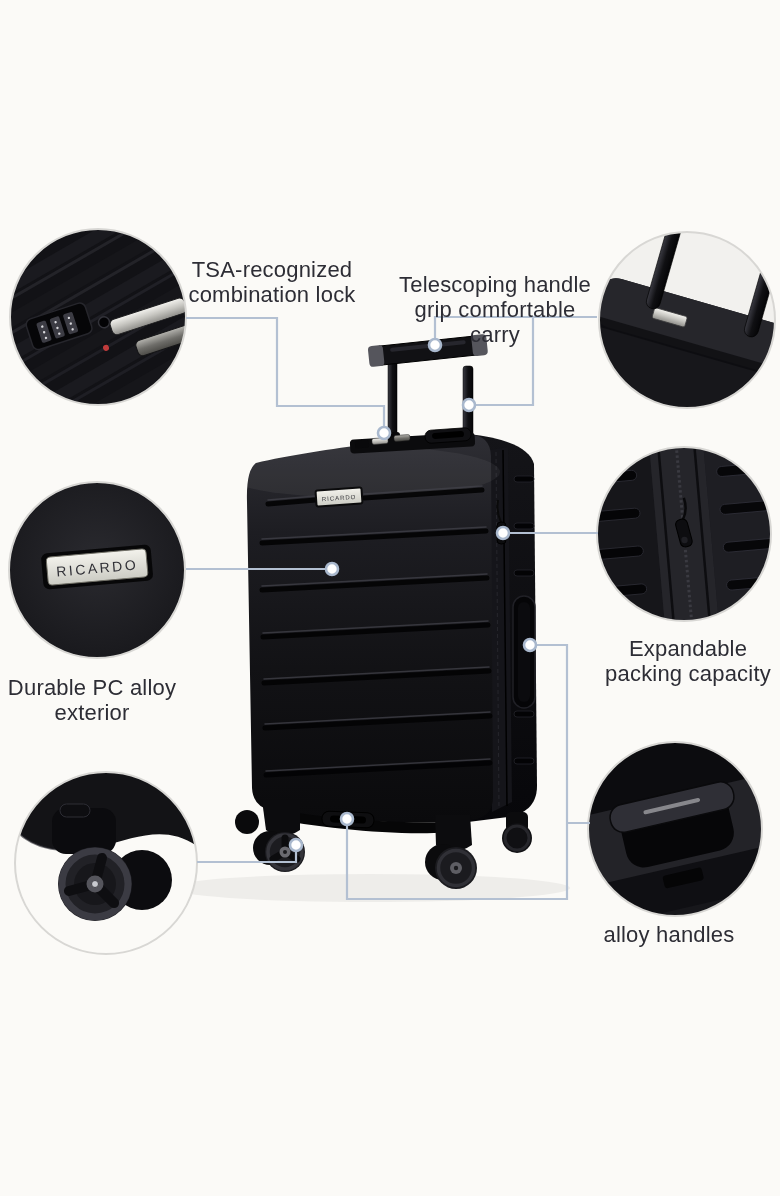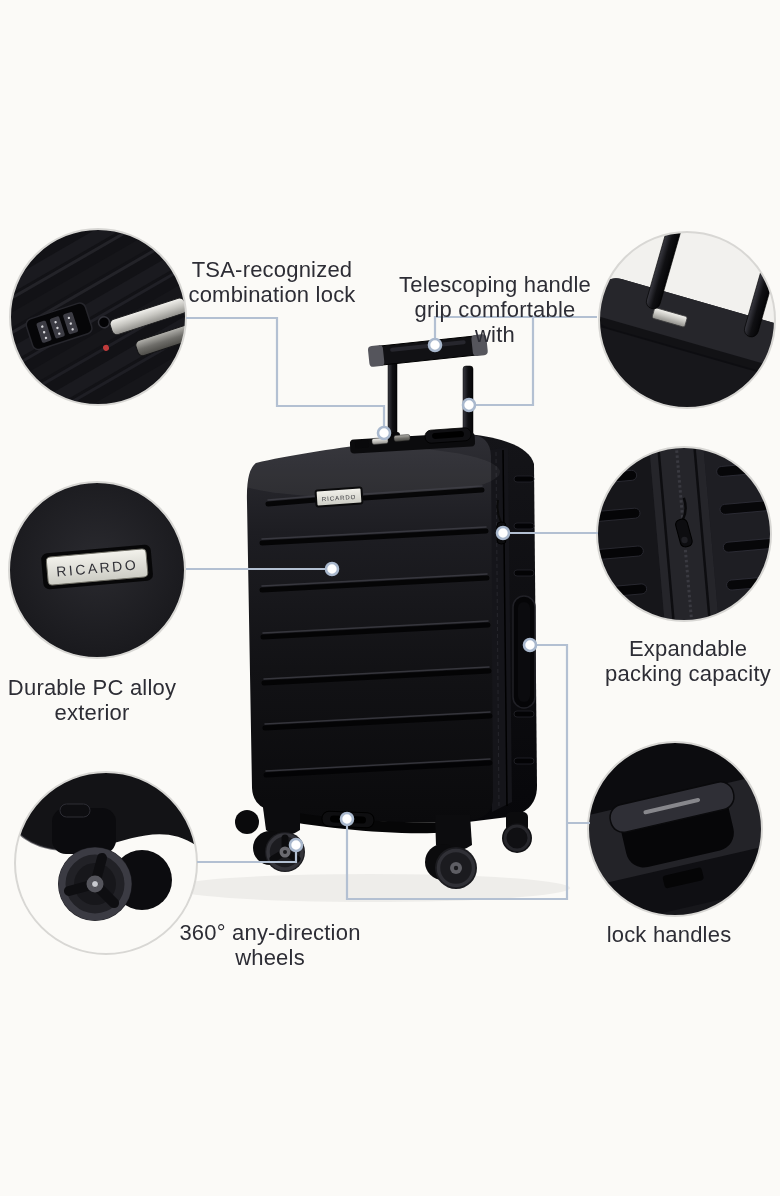--- a/index.html
+++ b/index.html
@@ -347,31 +347,27 @@
   </g>
 </svg>
 
 <div class="label" id="lbl-tsa">
   <div>TSA-recognized</div>
   <div>combination lock</div>
 </div>
 <div class="label" id="lbl-handle">
   <div>Telescoping handle</div>
   <div>grip comfortable</div>
-  <div>with</div>
+  <div>carry</div>
 </div>
 <div class="label" id="lbl-exterior">
   <div>Durable PC alloy</div>
   <div>exterior</div>
 </div>
 <div class="label" id="lbl-expand">
   <div>Expandable</div>
   <div>packing capacity</div>
 </div>
-<div class="label" id="lbl-wheels">
-  <div>360° any-direction</div>
-  <div>wheels</div>
-</div>
 <div class="label" id="lbl-handles">
-  <div>lock handles</div>
+  <div>alloy handles</div>
 </div>
 
 </div>
 
 </body></html>

